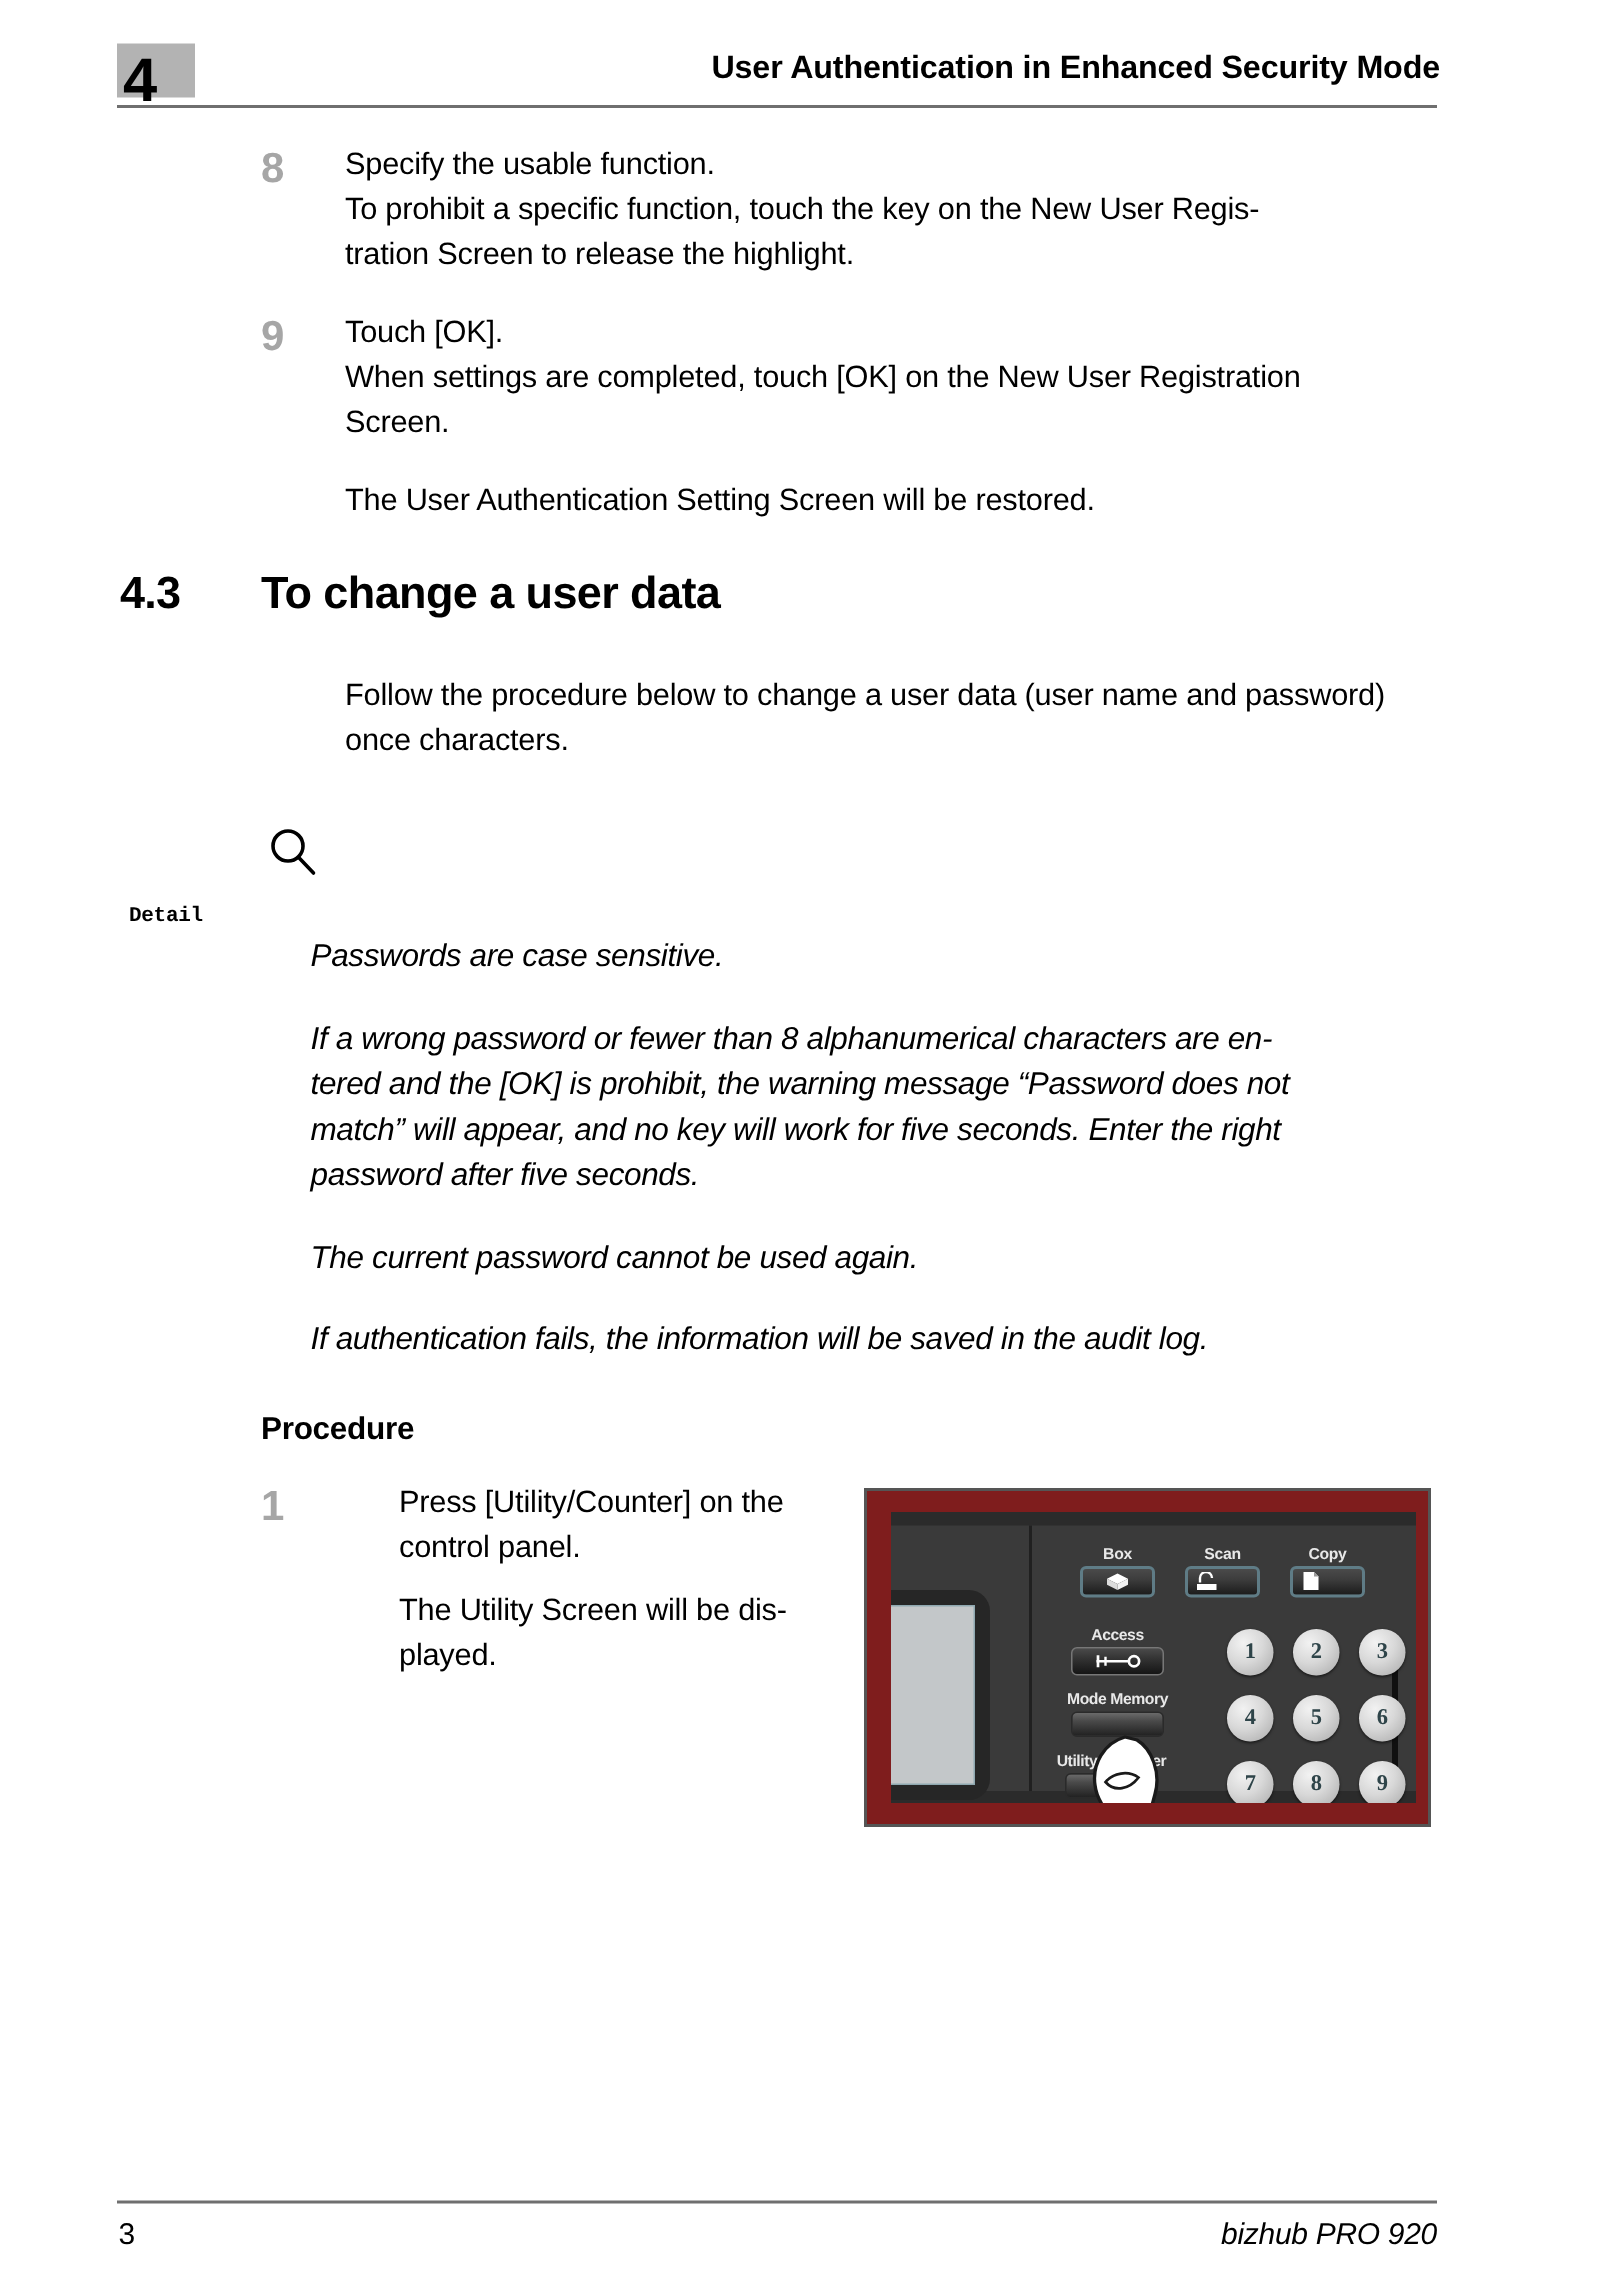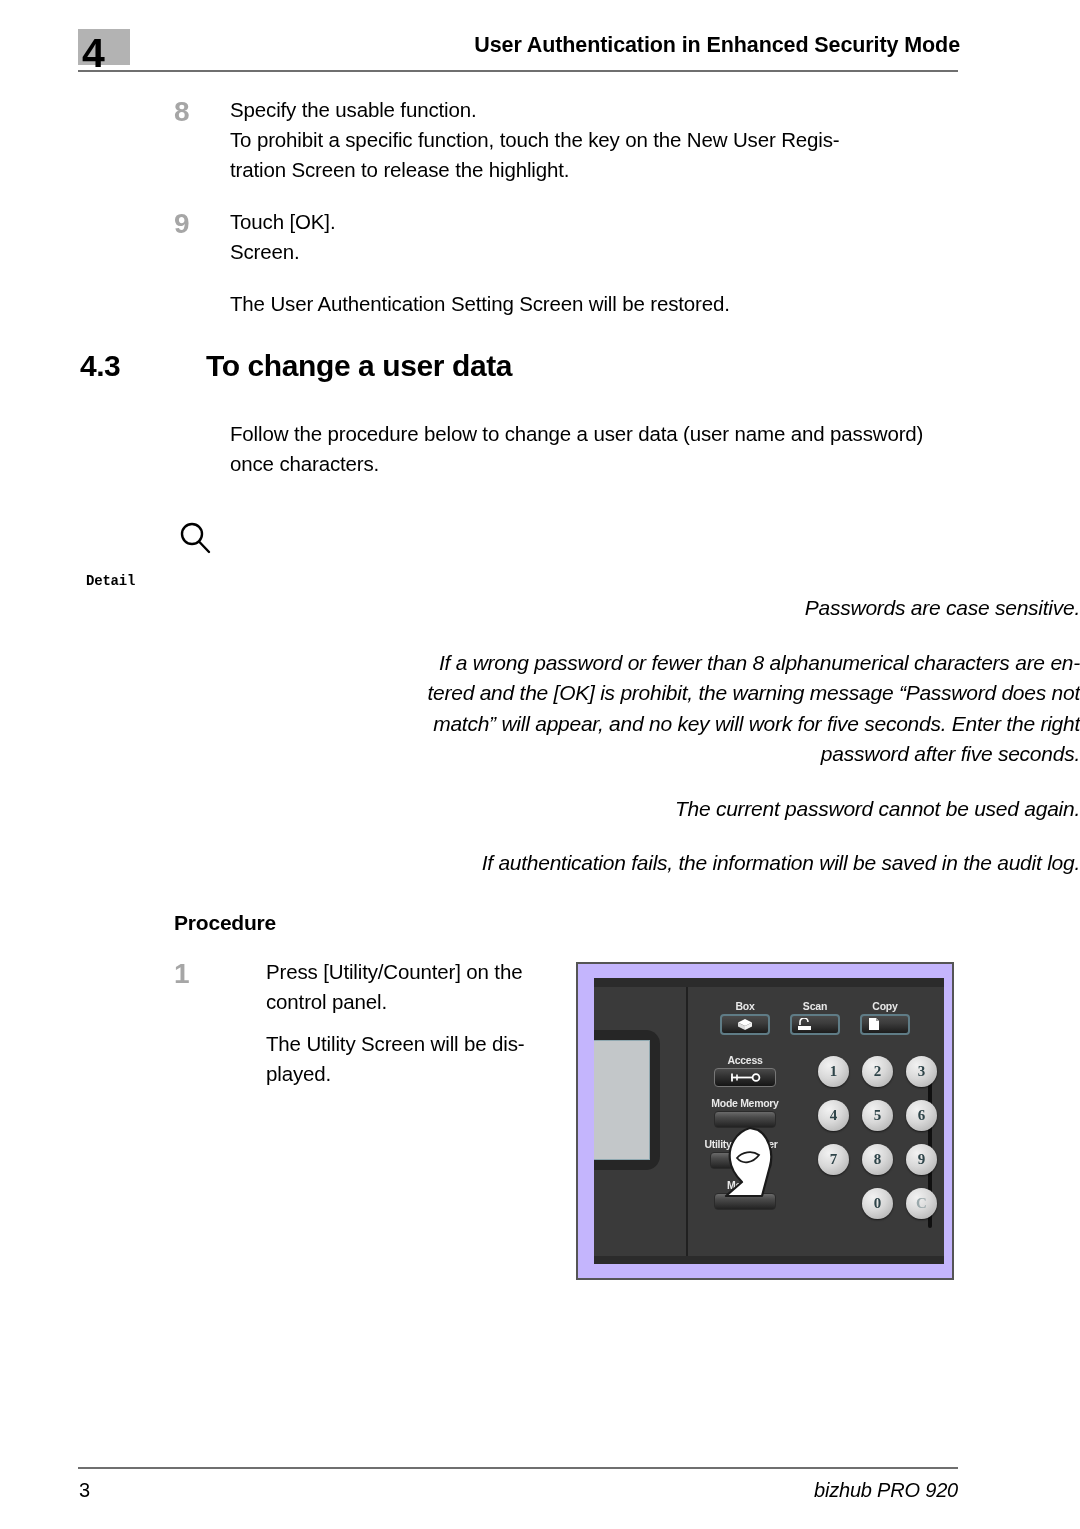--- a/index.html
+++ b/index.html
@@ -117,21 +117,20 @@
     letter-spacing: -0.5px;
     text-align: center;
   }
   #section-title {
     position: absolute;
     left: 174px;
     top: 0;
     font-size: 30px;
     font-weight: bold;
     letter-spacing: -0.4px;
-    margin-left: 32px;
   }
 
   
   #detail-block { margin-top: 42px; position: relative; }
   #magnifier-icon {
     position: absolute;
     left: 178px;
     top: 0px;
     width: 36px;
     height: 36px;
@@ -145,21 +144,21 @@
     font-family: Liberation Mono, monospace;
   }
   .note-para {
     margin-left: 207px;
     font-size: 21px;
     line-height: 30.5px;
     font-style: italic;
     letter-spacing: -0.25px;
     margin-top: 4px;
   }
-  .note-para .ln { display: block; white-space: nowrap; text-align: right; }
+  .note-para .ln { display: block; white-space: nowrap; }
   .note-gap { height: 20px; }
 
   #procedure-heading {
     margin-left: 174px;
     margin-top: 32px;
     font-size: 21px;
     font-weight: bold;
     letter-spacing: -0.2px;
   }
 
@@ -189,23 +188,23 @@
     margin-left: 36px;
   }
   #proc-step-text .ln { display: block; white-space: nowrap; }
 
   
   #panel-figure {
     position: absolute;
     left: 576px;
     top: 5px;
     width: 378px;
-    height: 318px;
+    height: 226px;
     border: 2px solid #555;
-    background: #c4b5fd;
+    background: #7f1d1d;
     box-sizing: border-box;
   }
   #panel-inner {
     position: absolute;
     left: 16px;
     top: 14px;
     right: 8px;
     bottom: 14px;
     background: #3a3a3a;
     overflow: hidden;
@@ -397,20 +396,21 @@
       <span class="ln">tration Screen to release the highlight.</span>
     </div>
   </div>
 
   <div class="gap-sm"></div>
 
   <div class="step">
     <div class="step-num">9</div>
     <div class="step-lines">
       <span class="ln">Touch [OK].</span>
+      <span class="ln">When settings are completed, touch [OK] on the New User Registration</span>
       <span class="ln">Screen.</span>
     </div>
   </div>
 
   <div class="gap-sm"></div>
 
   <div class="body-para">
     <span class="ln">The User Authentication Setting Screen will be restored.</span>
   </div>
 

